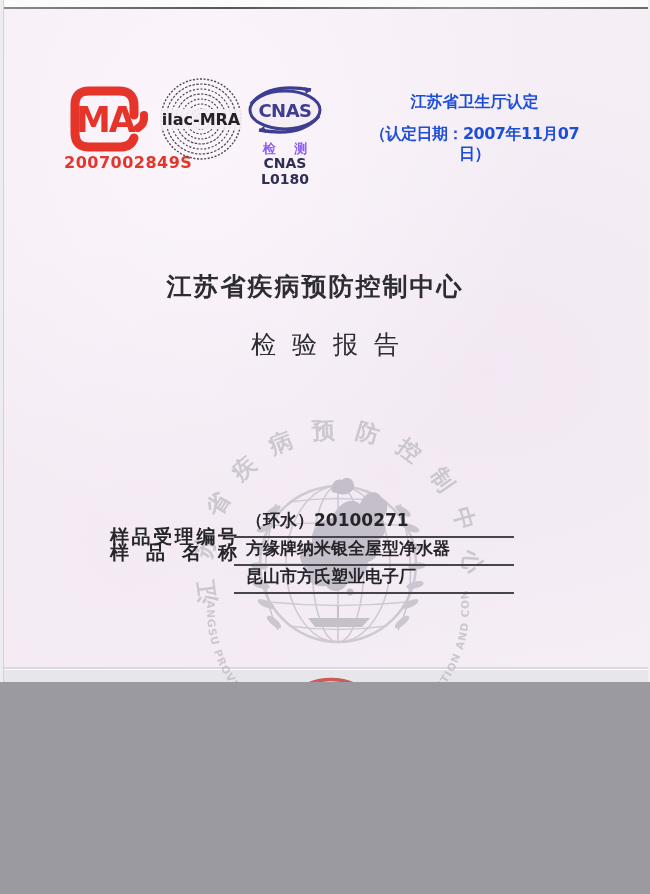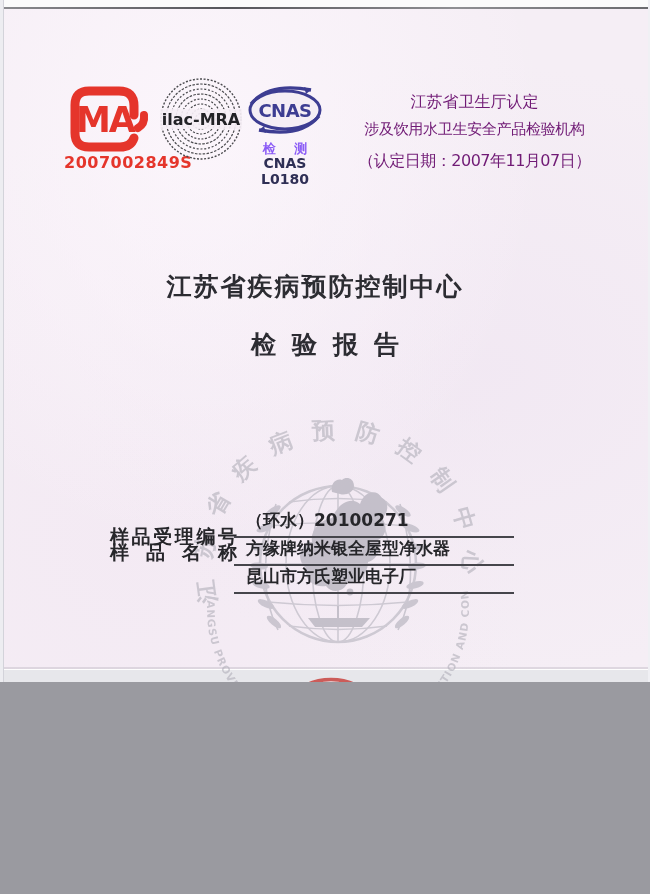--- a/index.html
+++ b/index.html
@@ -22,30 +22,30 @@
 
   .abs{position:absolute;}
 
   
   .cma-number{left:64px;top:153px;width:140px;font-size:16px;font-weight:800;
               color:#e5352b;letter-spacing:.5px;}
   .cnas-caption{left:243px;top:140px;width:84px;text-align:center;font-size:13px;
                 font-weight:700;color:#8b5cf6;letter-spacing:7px;padding-left:7px;box-sizing:border-box;}
   .cnas-code{left:243px;top:155px;width:84px;text-align:center;font-size:14px;
              font-weight:800;color:#2f2f55;}
-  .authority{left:357px;top:92px;width:235px;text-align:center;color:#701a75;font-weight:400;}
+  .authority{left:357px;top:92px;width:235px;text-align:center;color:#1d4ed8;font-weight:700;}
   .authority .l1{font-size:16px;line-height:20px;}
   .authority .l2{font-size:15px;line-height:20px;margin-top:7px;letter-spacing:-.3px;}
   .authority .l3{font-size:16px;line-height:20px;margin-top:12px;letter-spacing:-.5px;}
 
   
   .org-title{left:0;top:270px;width:630px;text-align:center;font-size:25px;
              font-weight:800;letter-spacing:2px;color:#2c2c32;}
   .report-title{left:0;top:328px;width:646px;text-align:center;font-size:25px;
-                font-weight:700;letter-spacing:16px;padding-left:20px;box-sizing:border-box;color:#2c2c32;}
+                font-weight:400;letter-spacing:16px;padding-left:20px;box-sizing:border-box;color:#2c2c32;}
 
   
   .form-label{left:110px;width:127px;font-size:19px;font-weight:700;color:#26262a;
               text-align:justify;text-align-last:justify;z-index:3;}
   .form-value{left:234px;width:280px;height:29px;border-bottom:2px solid #45454b;
               font-size:17px;font-weight:700;color:#26262a;padding-left:12px;
               box-sizing:border-box;z-index:3;white-space:nowrap;}
   .row1l{top:512px;margin-top:12px;} .row2l{top:540px;} .row3l{top:568px;}
   .row1v{top:509px;} .row2v{top:537px;} .row3v{top:565px;}
 
@@ -90,21 +90,20 @@
     <path d="M 68 10 l -7 -3 l 2 7 z" fill="#3d3d92"></path>
     <path d="M 76 36 Q 58 58 16 50" fill="none" stroke="#3d3d92" stroke-width="3.4"></path>
     <path d="M 16 50 l 7 3 l -2 -7 z" fill="#3d3d92"></path>
     <text x="42" y="37" text-anchor="middle" font-size="18" font-weight="800" fill="#3d3d92" letter-spacing="-.5">CNAS</text>
   </svg>
   <div class="abs cnas-caption">检 测</div>
   <div class="abs cnas-code">CNAS L0180</div>
 
   <div class="abs authority">
     <div class="l1">江苏省卫生厅认定</div>
-    <div class="l2">涉及饮用水卫生安全产品检验机构</div>
     <div class="l3">（认定日期：2007年11月07日）</div>
   </div>
 
   <div class="abs org-title">江苏省疾病预防控制中心</div>
   <div class="abs report-title">检验报告</div>
 
   <svg class="abs watermark" width="344" height="344" viewBox="0 0 344 344">
     <defs>
       <path id="wm-top" d="M 53.6 215.1 A 126 126 0 1 1 290.4 215.1" fill="none"></path>
       <path id="wm-bot" d="M 43 194.7 A 131 131 0 1 0 301 194.7" fill="none"></path>

